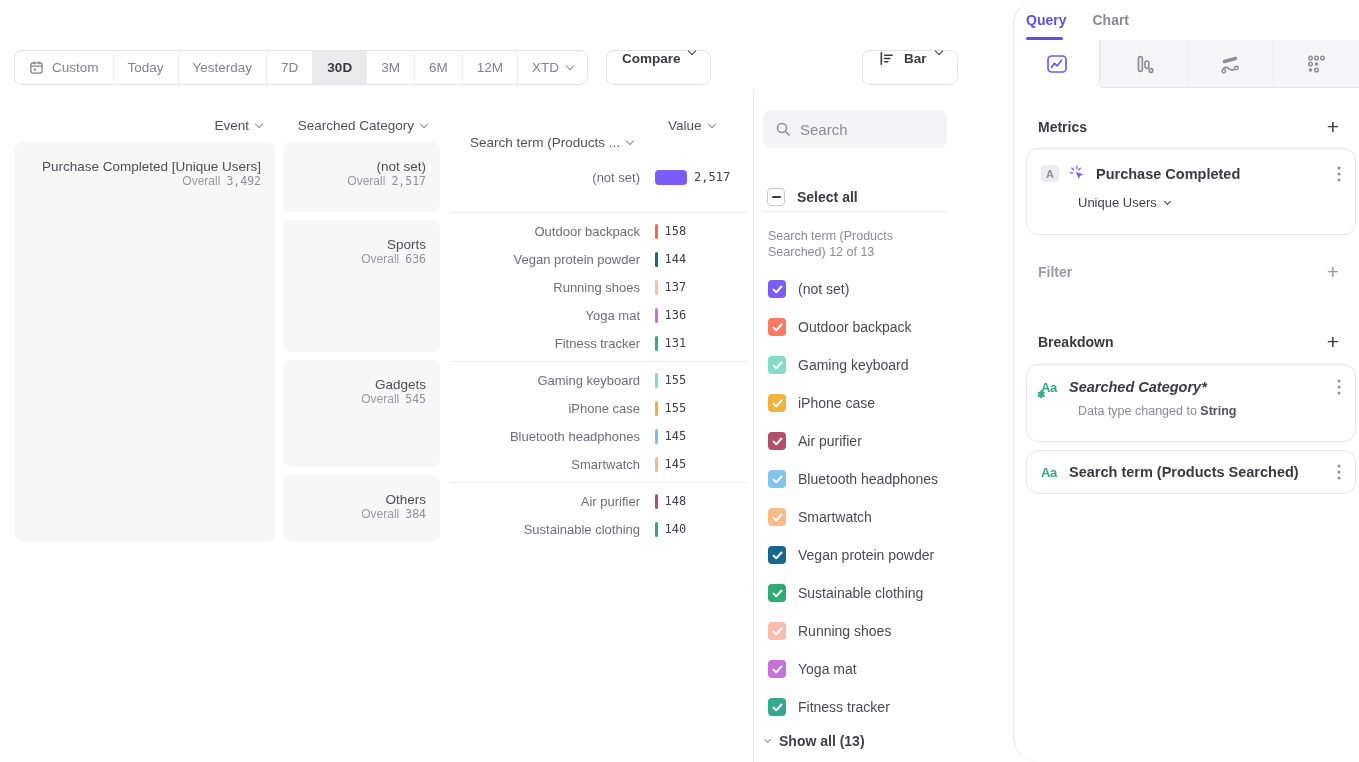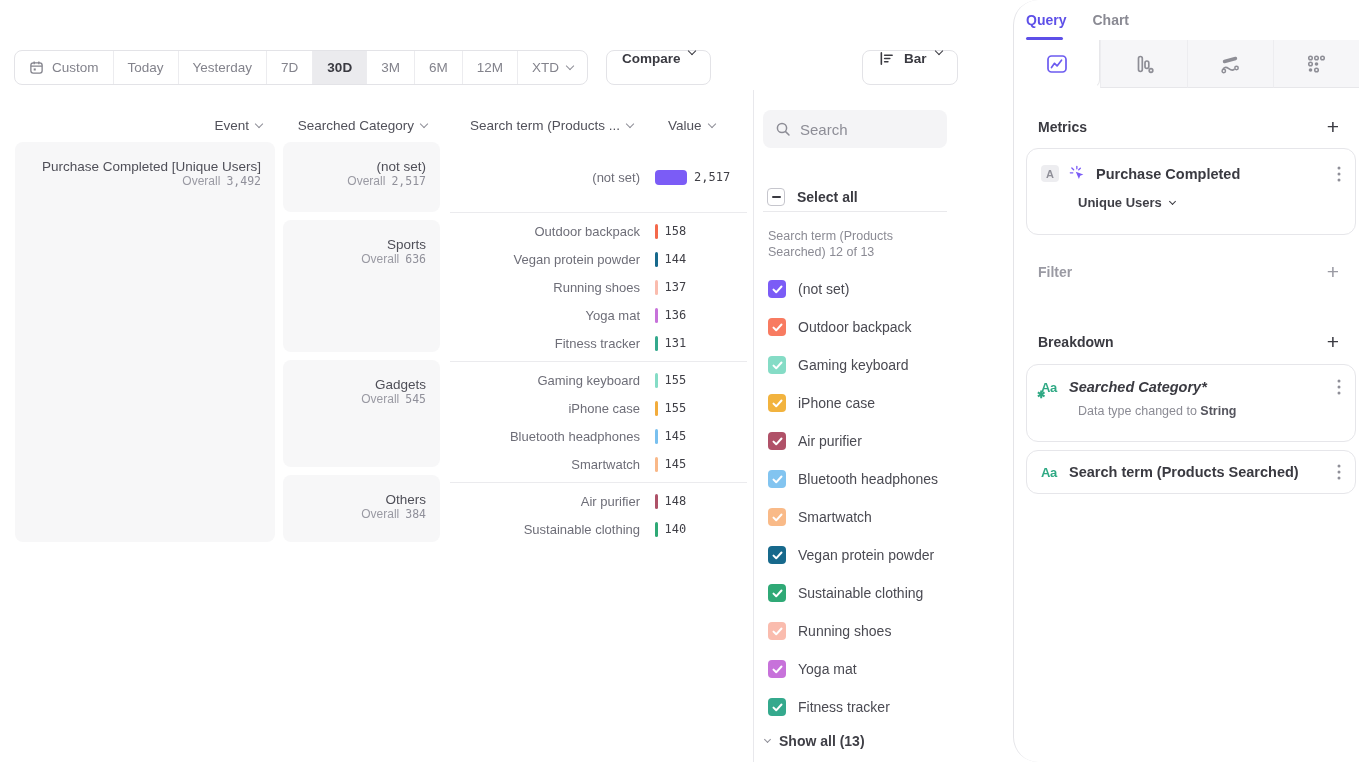--- a/index.html
+++ b/index.html
@@ -19,21 +19,21 @@
   .bar-btn { position:absolute; left:862px; top:50px; }
 
   .chev { display:inline-block; width:6px; height:6px; border-right:1.6px solid #8f8f98; border-bottom:1.6px solid #8f8f98; transform:rotate(45deg); margin-top:-3px; }
   .chev.dark { border-color:#3a3a41; }
   .mono { font-family:"DejaVu Sans Mono",monospace; }
 
   
   .th { position:absolute; top:118px; font-size:13.5px; color:#51515a; font-weight:500; display:flex; gap:7px; align-items:center; cursor:pointer; }
   #th-event { left:15px; width:247px; justify-content:flex-end; }
   #th-cat { left:283px; width:144px; justify-content:flex-end; }
-  #th-term { left:450px; width:183px; justify-content:flex-end; }
+  #th-term { left:450px; width:183px; justify-content:flex-end;margin-top:17px; }
   #th-value { left:668px; }
 
   
   .card { position:absolute; background:#f7f7f8; border-radius:8px; text-align:right; padding:17px 14px 0 0; }
   .event-card { left:15px; top:142px; width:260px; height:400px; }
   .cat-card { left:283px; width:157px; }
   .card-title { font-size:13.5px; color:#4f4f58; }
   .card-overall { font-size:12px; color:#9a9aa3; }
   .card-overall .mono { font-size:11.5px; margin-left:6px; color:#90909a; }
 
@@ -78,21 +78,21 @@
   .sb-head { position:absolute; left:24px; right:20px; display:flex; align-items:center; justify-content:space-between; }
   .sb-title { font-size:14px; font-weight:700; color:#3a3a41; }
   .sb-title.gray { color:#9a9aa3; font-weight:700; }
   .plus { font-size:21px; font-weight:300; line-height:18px; color:#3a3a41; cursor:pointer; }
   .plus.gray { color:#9a9aa3; }
   .sb-card { position:absolute; left:12px; width:330px; background:#fff; border:1px solid #e6e6ea; border-radius:12px; cursor:pointer; }
   .m-row1 { display:flex; align-items:center; gap:10px; padding:16px 14px 0 14px; }
   .a-badge { width:18px; height:17px; background:#ededf0; border-radius:4px; font-size:11px; font-weight:600; color:#8f8f98; display:flex; align-items:center; justify-content:center; flex:none; }
   .m-name { flex:1; font-size:14.5px; font-weight:600; color:#3a3a41; }
   .m-name.italic { font-style:italic; }
-  .m-row2 { display:flex; align-items:center; gap:8px; padding:13px 0 0 51px; font-size:13px; font-weight:700; color:#3f3f46; }
+  .m-row2 { display:flex; align-items:center; gap:8px; padding:13px 0 0 51px; font-size:13px; font-weight:400; color:#3f3f46; }
   .bd-note { padding:9px 0 0 51px; font-size:12.5px; color:#8b8b94; }
   .bd-note b { color:#55555e; font-weight:600; }
   .aa-icon { position:relative; width:18px; font-size:13px; font-weight:700; color:#2fa984; flex:none; letter-spacing:-0.5px; }
   .aa-icon .ast { position:absolute; left:-4px; bottom:-5px; font-size:10px; }
   .kebab { flex:none; display:flex; align-items:center; cursor:pointer; }
   .bd2-row { display:flex; align-items:center; gap:10px; padding:0 14px; height:100%; }
 </style>
 </head>
 <body>
 

